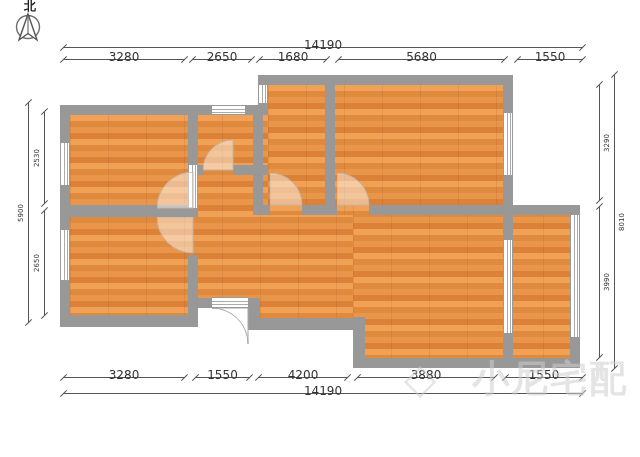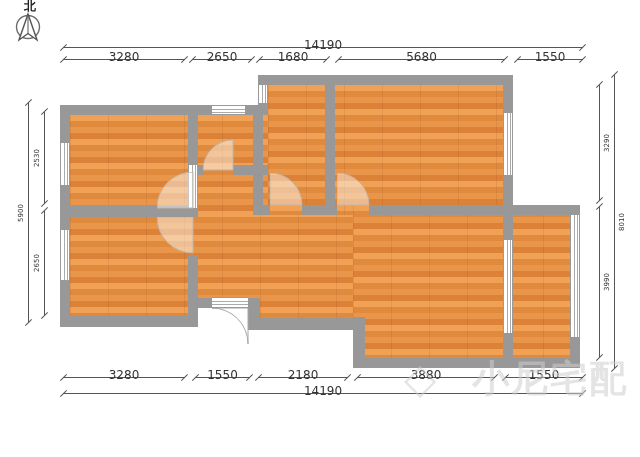--- a/index.html
+++ b/index.html
@@ -135,21 +135,21 @@
       <span class="lab">1550</span>
     </div>
 
   <div class="dim-h" style="left:63px;top:377px;width:122px;">
       <span class="lab">3280</span>
     </div>
   <div class="dim-h" style="left:195px;top:377px;width:55px;">
       <span class="lab">1550</span>
     </div>
   <div class="dim-h" style="left:258px;top:377px;width:90px;">
-      <span class="lab">2180</span>
+      <span class="lab">4200</span>
     </div>
   <div class="dim-h" style="left:357px;top:377px;width:138px;text-decoration:underline;">
       <span class="lab">3880</span>
     </div>
   <div class="dim-h" style="left:505px;top:377px;width:78px;">
       <span class="lab">1550</span>
     </div>
   <div class="dim-h" style="left:63px;top:393px;width:520px;">
       <span class="lab">14190</span>
     </div>

